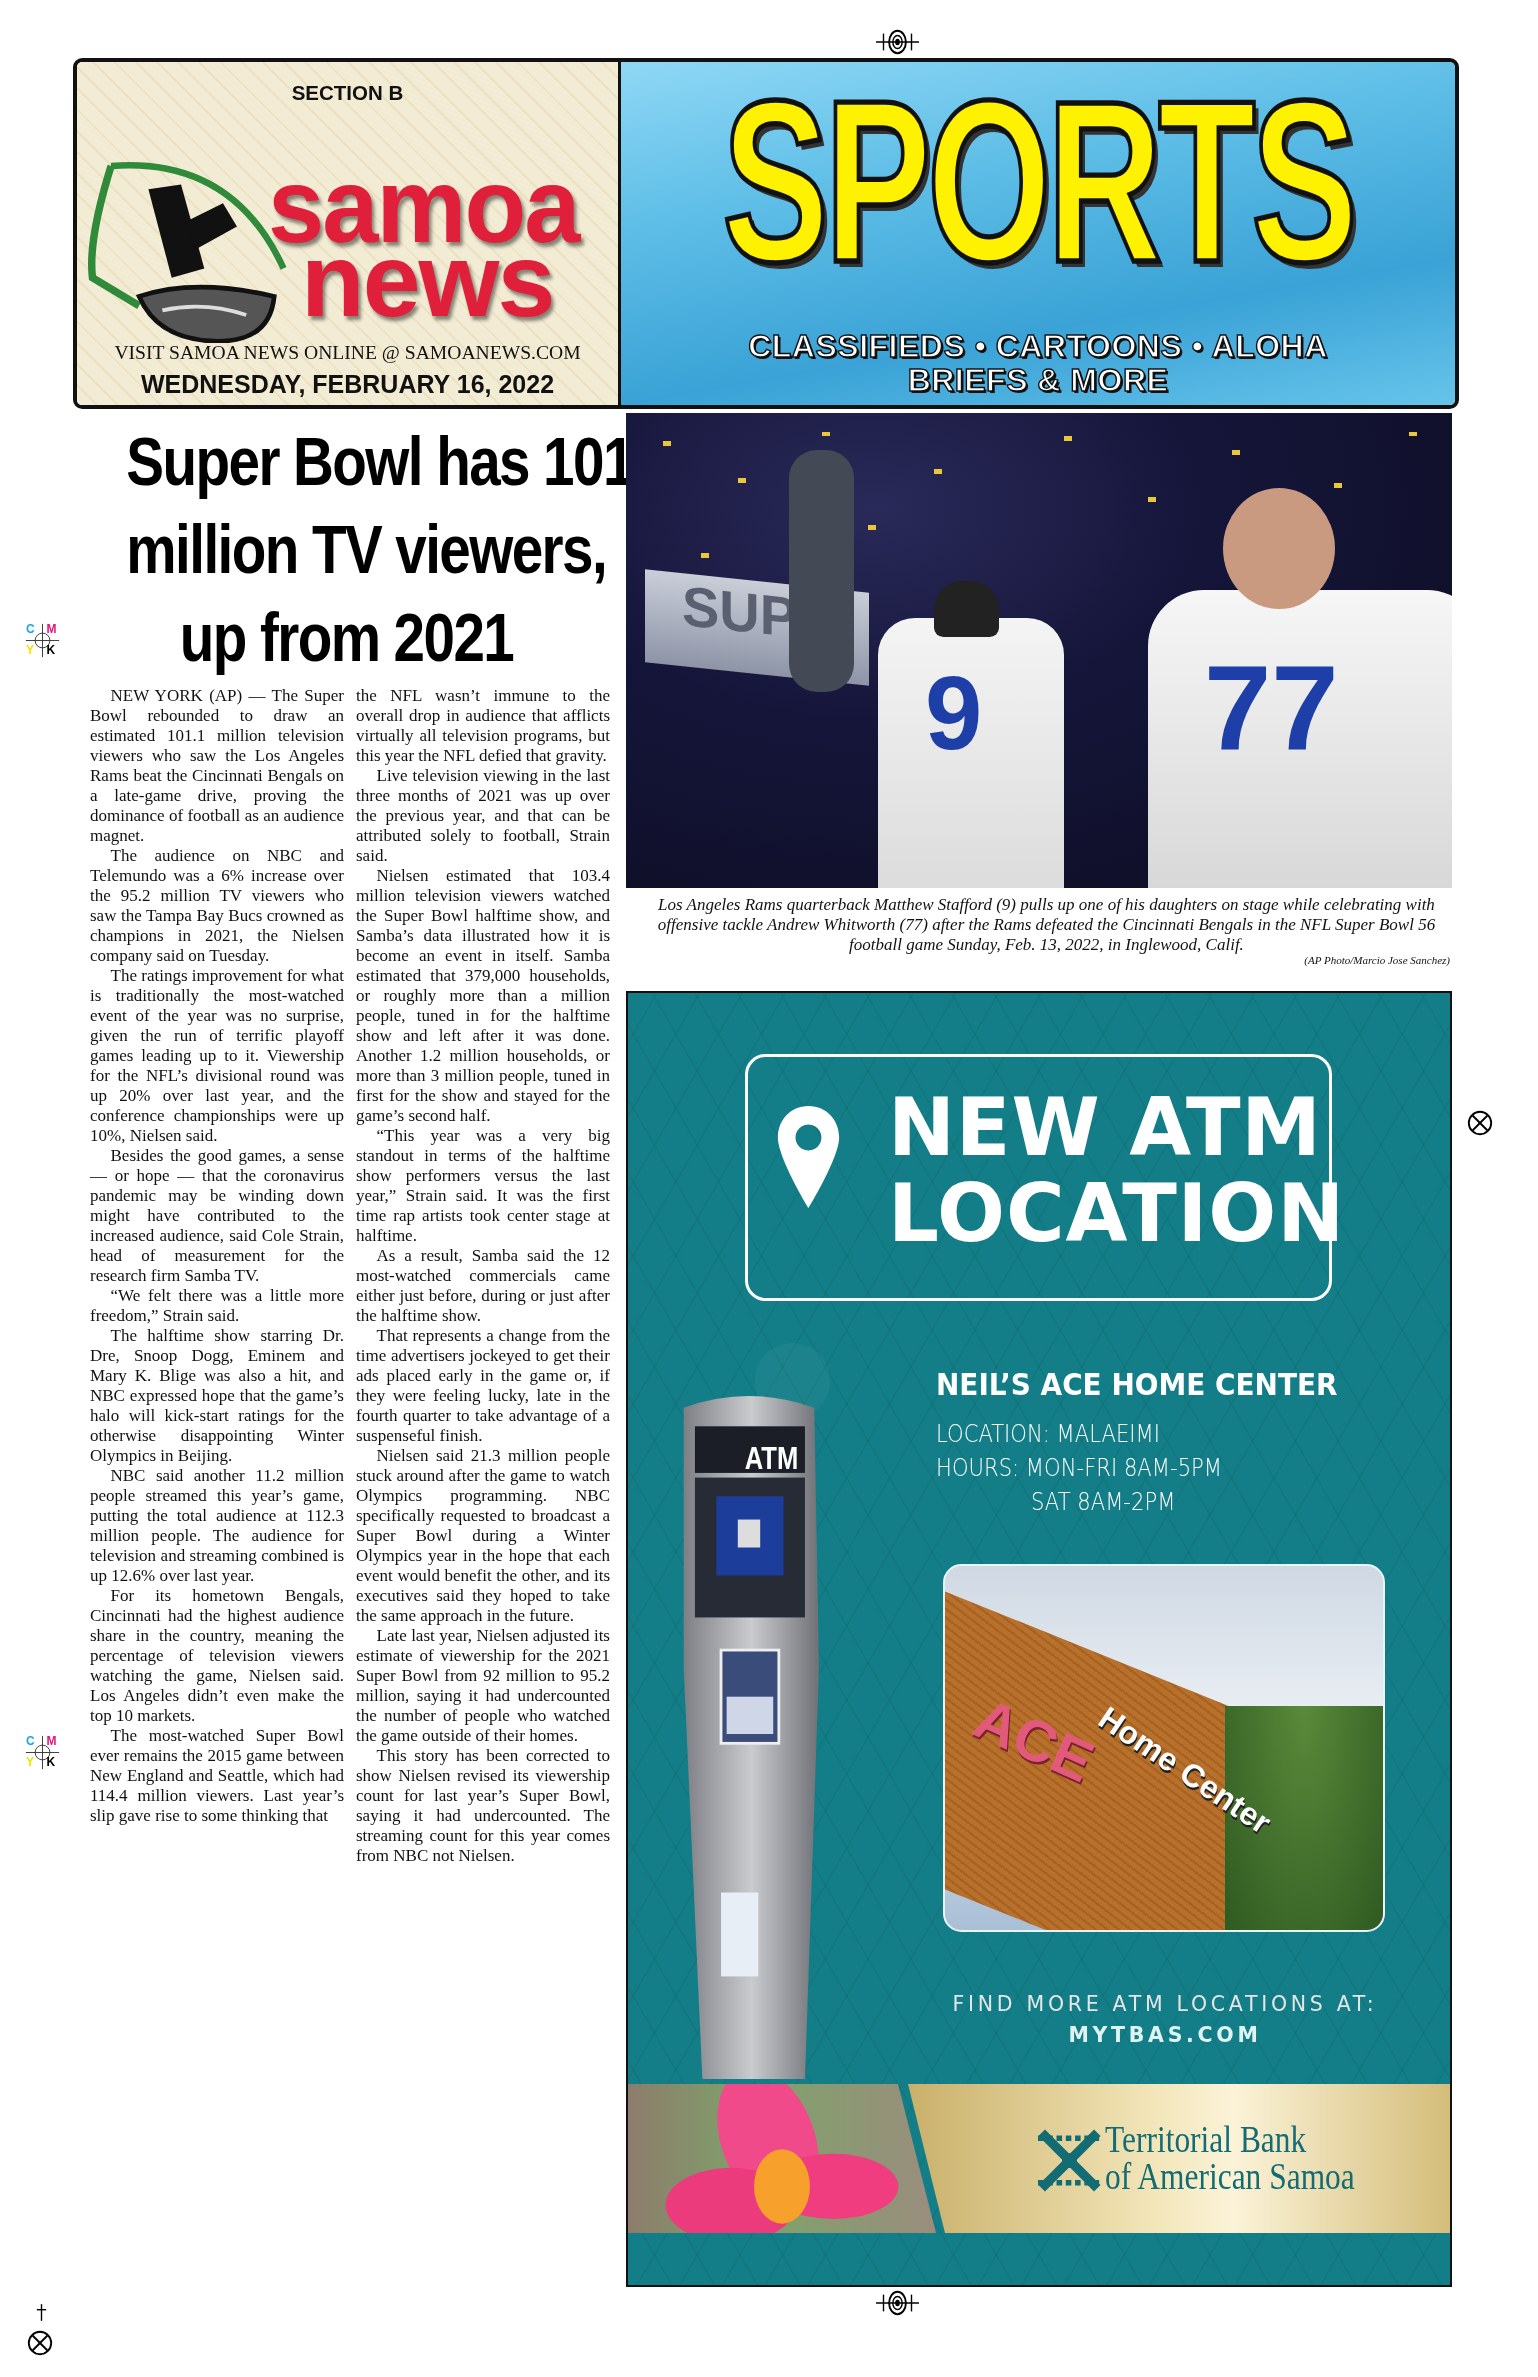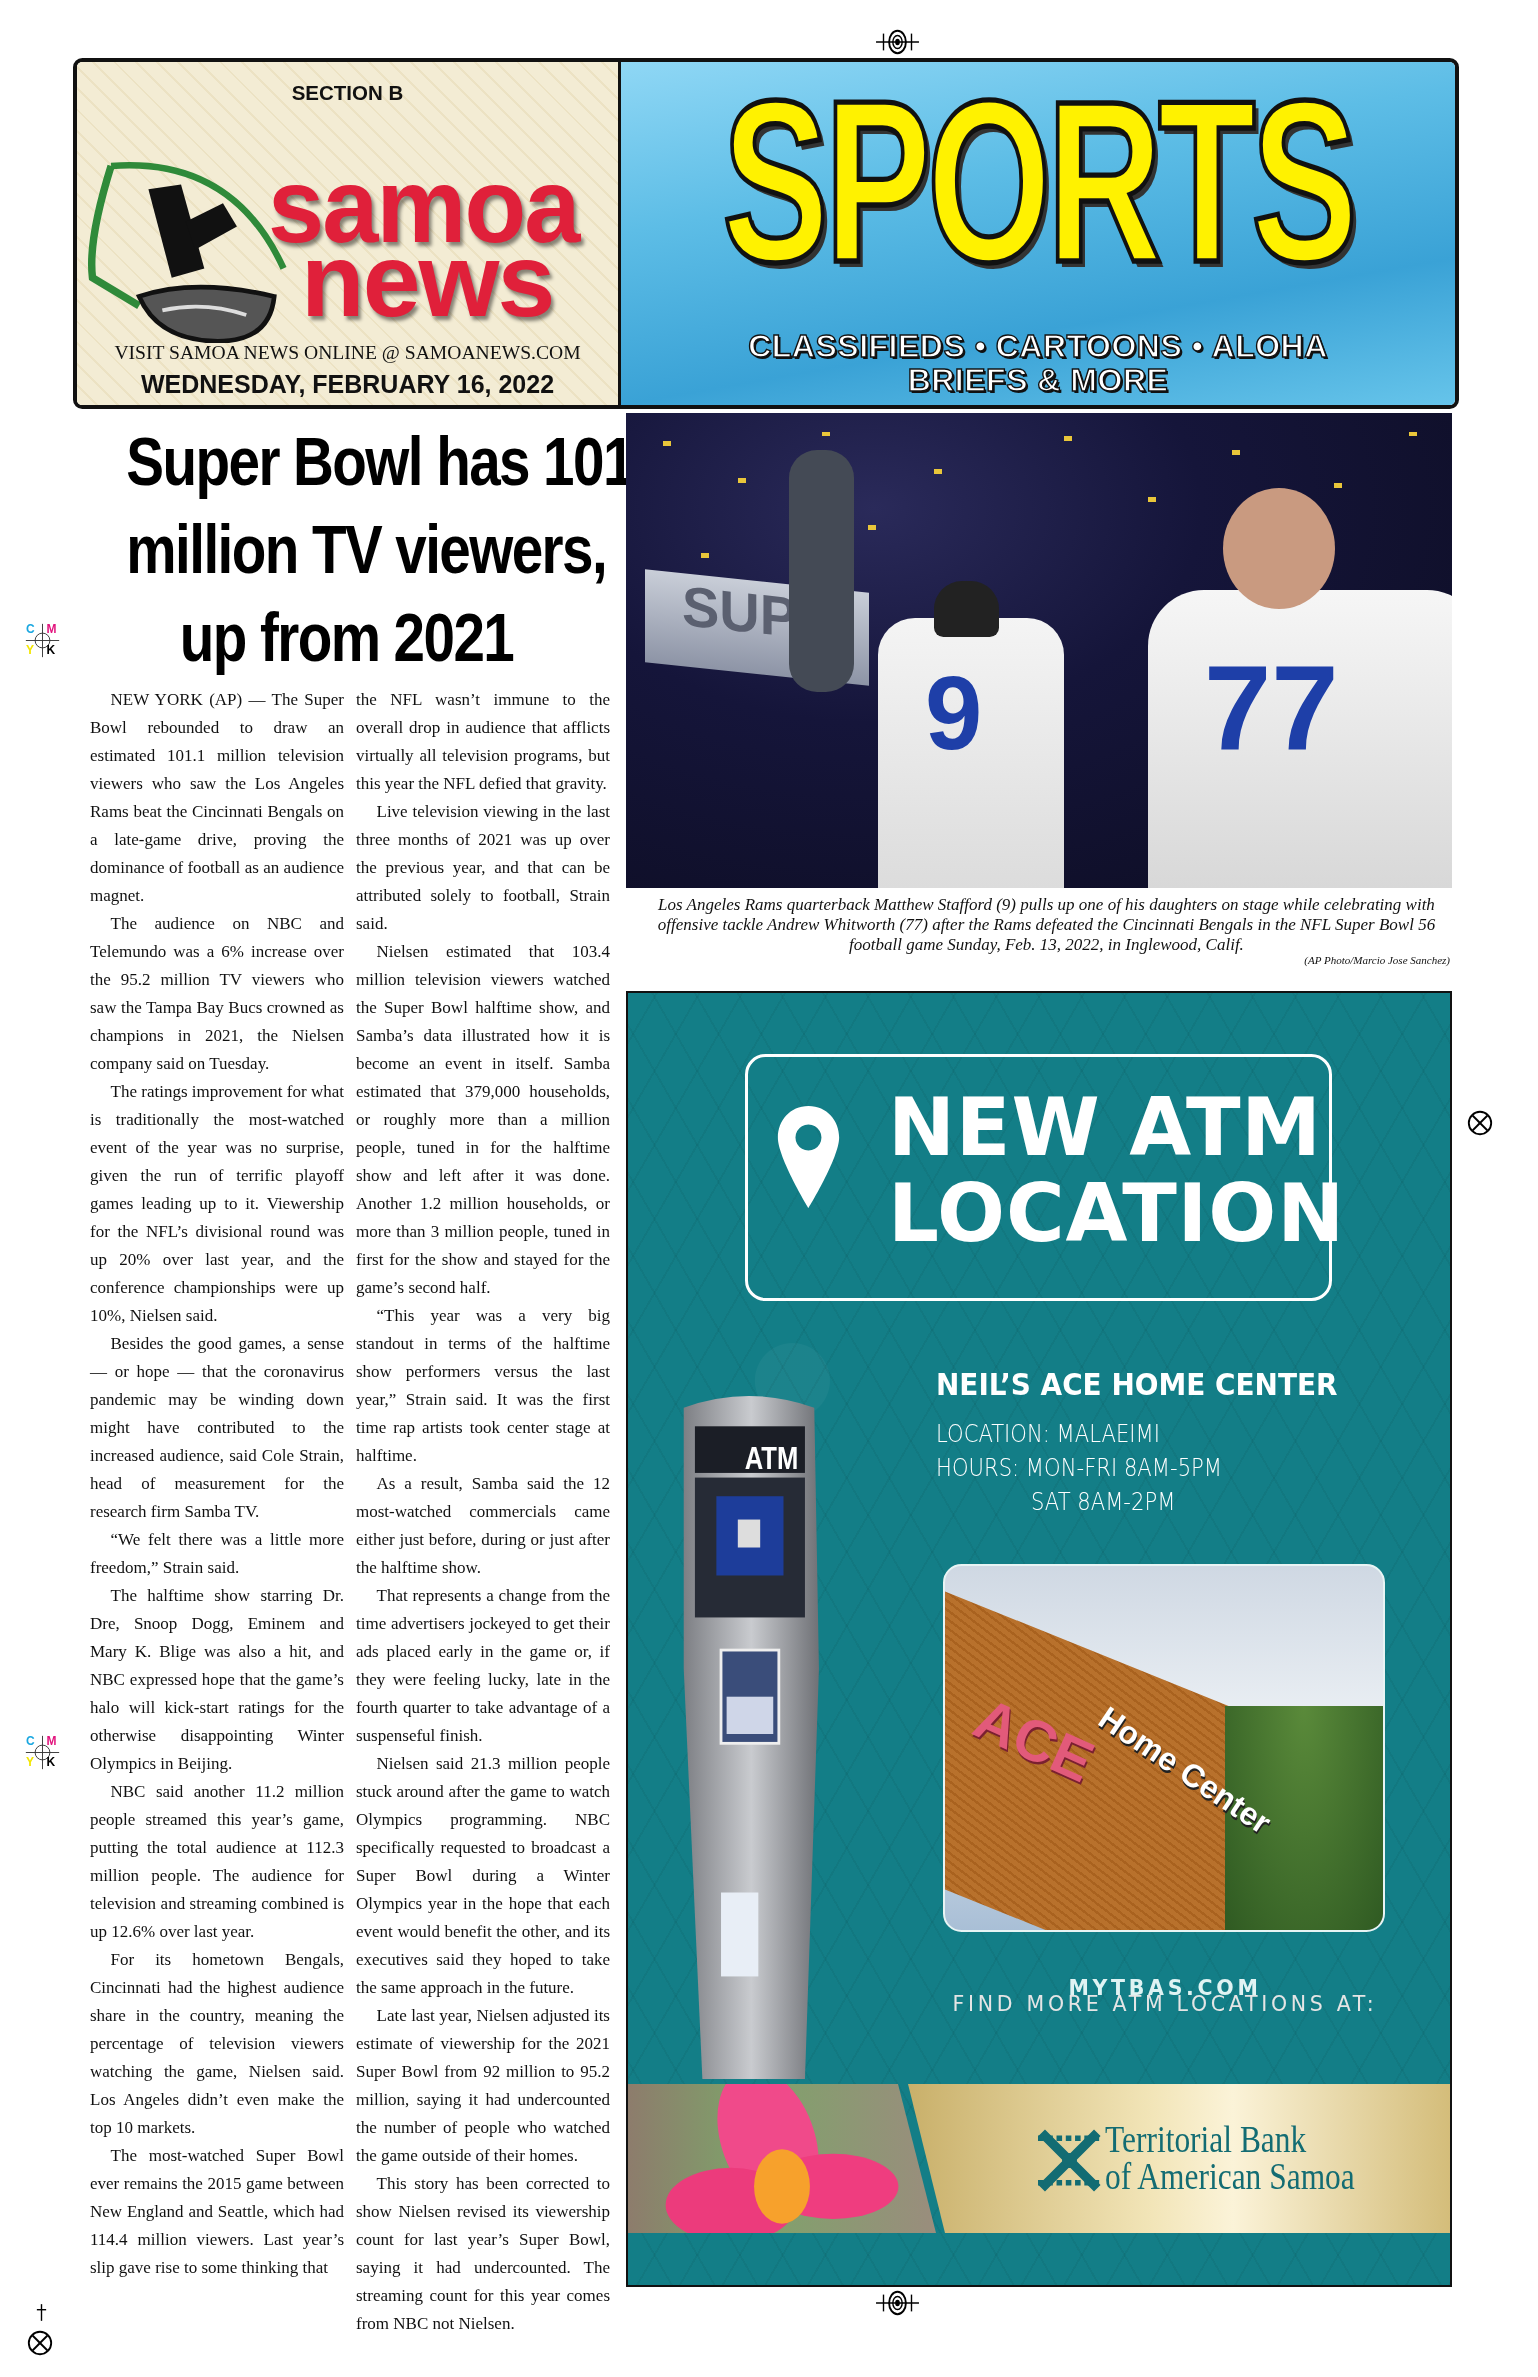--- a/index.html
+++ b/index.html
@@ -67,21 +67,21 @@
   
   .headline {
     position: absolute; left: 78px; top: 418px; width: 537px; text-align: center;
     font-family: "Liberation Sans", sans-serif; font-weight: bold; font-size: 69px; line-height: 88px;
     letter-spacing: -1.9px; transform: scaleX(0.82); transform-origin: center top; color: #000;
   }
   .headline span { display: block; white-space: nowrap; }
 
   
   .col {
-    position: absolute; top: 686px; width: 254px; font-size: 17px; line-height: 28px;
+    position: absolute; top: 686px; width: 254px; font-size: 17px; line-height: 20px;
     text-align: justify; hyphens: manual; color: #111;
   }
   .col1 { left: 90px; }
   .col2 { left: 356px; }
   .col p { margin: 0; text-indent: 20.5px; }
 
   
   .photo {
     position: absolute; left: 626px; top: 413px; width: 826px; height: 475px;
     background: radial-gradient(ellipse at 30% 20%, #2a2a5a 0%, #15153a 40%, #0c0c20 100%);
@@ -134,21 +134,21 @@
   .store-photo {
     position: absolute; left: 315px; top: 571px; width: 438px; height: 364px; border-radius: 18.6px;
     border: 2.8px solid #e8f4f4; overflow: hidden;
     background: linear-gradient(180deg, #cfd8e3 0%, #e9eef3 40%, #a9bfd6 100%);
   }
   .find-more {
     position: absolute; left: 280px; right: 28px; top: 999px; text-align: center;
     font-family: "DejaVu Sans", sans-serif; font-size: 20.5px; letter-spacing: 3.7px; color: #e5e5e5;
   }
   .find-url {
-    position: absolute; left: 280px; right: 28px; top: 983px; text-align: center;
+    position: absolute; left: 280px; right: 28px; top: 1030px; text-align: center;
     font-family: "DejaVu Sans", sans-serif; font-weight: bold; font-size: 20.5px; letter-spacing: 3.7px; color: #dff3f3;
   }
   .bank-band { position: absolute; left: 0; right: 0; top: 1091px; height: 149px; }
   .flower {
     position: absolute; left: 0; top: 0; width: 308px; height: 149px; overflow: hidden;
     background: linear-gradient(90deg, #8d7c6c 0%, #7ea36a 40%, #9a8d7d 100%);
     clip-path: polygon(0 0, 270px 0, 308px 149px, 0 149px);
   }
   .gold {
     position: absolute; left: 280px; right: 0; top: 0; height: 149px;

